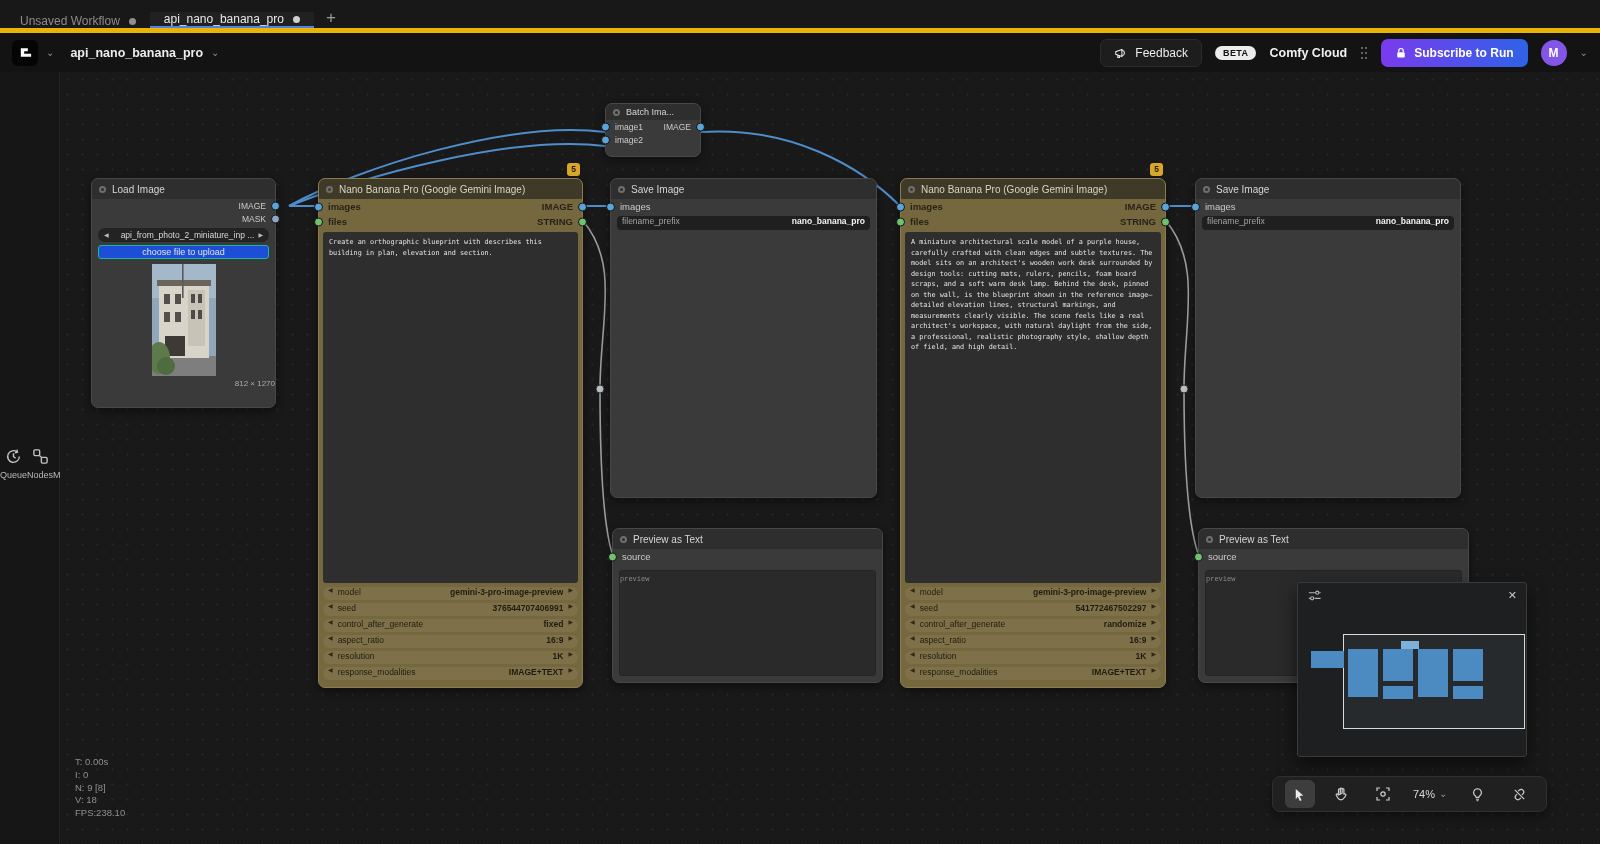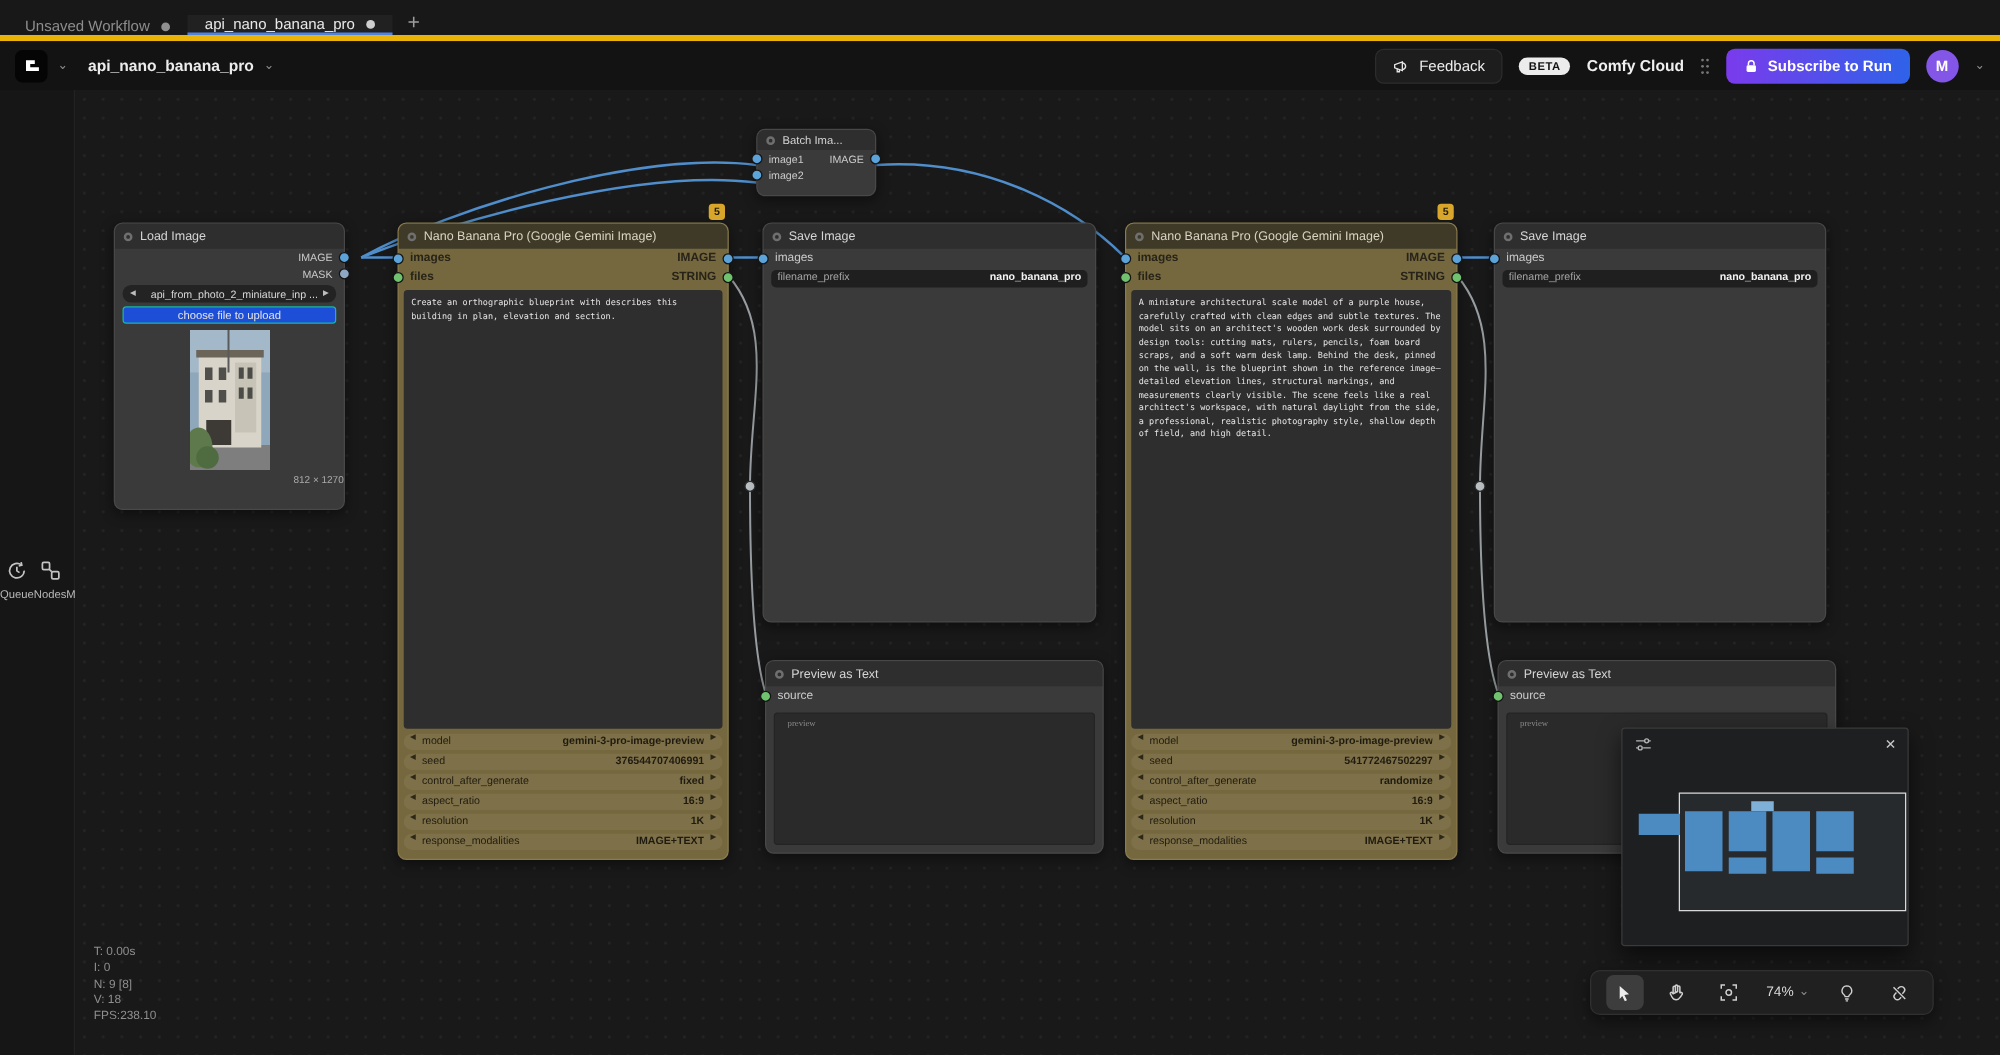--- a/index.html
+++ b/index.html
@@ -49,21 +49,21 @@
 .slot.in{left:-5px}.slot.out{right:-5px}
 .slot.blue{background:#5ba3d8}.slot.green{background:#71c26f}.slot.gray{background:#8ea8c4}
 .node-badge{position:absolute;top:-16px;right:2px;background:#d7a62b;color:#241d07;font-size:8.5px;font-weight:700;padding:1px 4px;border-radius:3px;line-height:1.25}
 .prompt-area{margin:3px 4px;height:351px;background:#2e2e2e;border-radius:3px;padding:5px 6px;font-family:"DejaVu Sans Mono",monospace;font-size:6.8px;line-height:1.55;color:#e5e5e5;overflow:hidden}
 .widgets{display:flex;flex-direction:column;gap:3px;padding:1px 4px 0}
 .widget{height:13px;background:#7e7149;border-radius:7px;display:flex;align-items:flex-start;padding:0 5px;gap:5px;color:#1f1b10;font-size:8.5px}
 .widget .wval{flex:1;text-align:right;font-weight:700;white-space:nowrap;overflow:hidden}
 .warrow{font-size:6px;color:#2c2717;flex:none;line-height:1}
 .widget.dark{background:#1f1f1f;color:#a4a4a4;margin:2px 6px;border-radius:4px;height:14px}
 .widget.dark .wval{color:#f2f2f2}
-.preview-area{margin:6px 6px;height:106px;background:#2a2a2a;border:1px solid #242424;border-radius:3px;padding:4px 10px;font-family:Liberation Serif, serif;font-size:7px;color:#8a8a8a}
+.preview-area{margin:6px 6px;height:106px;background:#2a2a2a;border:1px solid #242424;border-radius:3px;padding:4px 0;font-family:Liberation Mono, monospace;font-size:7px;color:#8a8a8a}
 .combo{margin:3px 6px 0;height:14px;background:#232323;border-radius:7px;display:flex;align-items:center;padding:0 6px;gap:4px;font-size:8.5px;color:#d8d8d8}
 .combo .ctext{flex:1;text-align:right;white-space:nowrap;overflow:hidden}
 .combo .warrow{color:#bdbdbd}
 .upload-btn{margin:3px 6px 0;height:14px;background:#1d4ed8;border:1px solid #14b8a6;border-radius:3px;display:flex;align-items:center;justify-content:center;font-size:9px;color:#e4e4e4}
 .img-wrap{display:flex;justify-content:center;margin-top:5px}
 .img-caption{text-align:right;font-size:8px;color:#ababab;margin-top:3px}
 
 .minimap{position:absolute;left:1237px;top:510px;width:230px;height:175px;background:#1d1f20;border:1px solid #3a3a3a;border-radius:3px;box-shadow:0 8px 18px rgba(0,0,0,.55);z-index:5}
 .mm-top{height:24px;display:flex;align-items:center;justify-content:space-between;padding:0 9px;color:#b5b5b5}
 .mm-close{font-size:11px;color:#c7c7c7}

